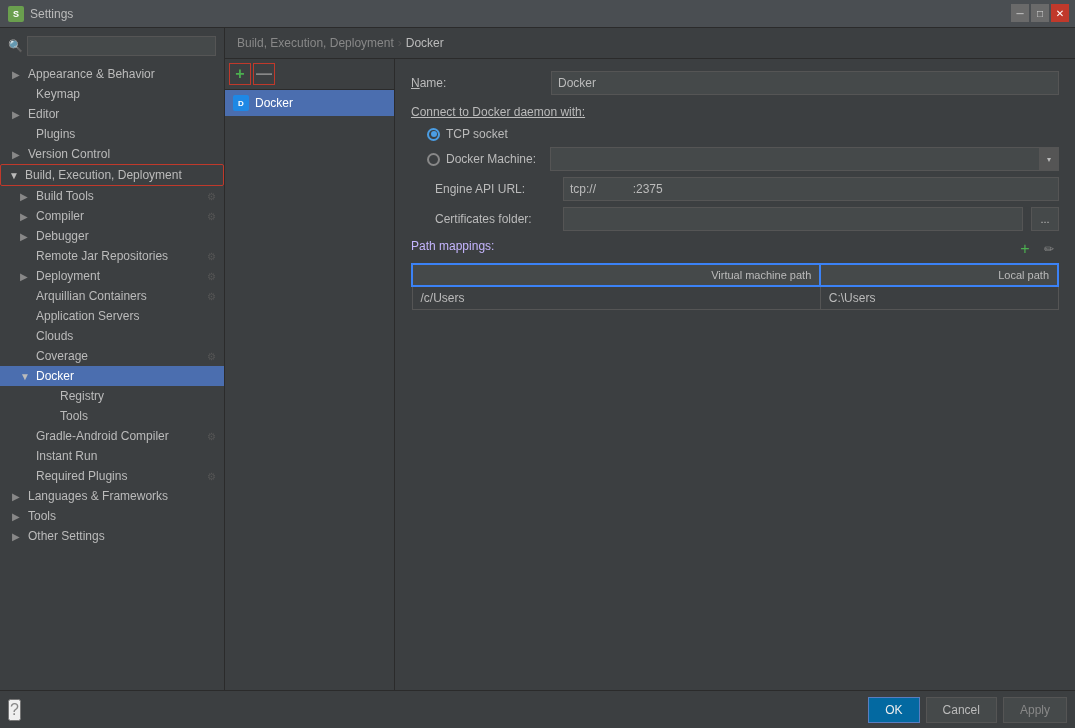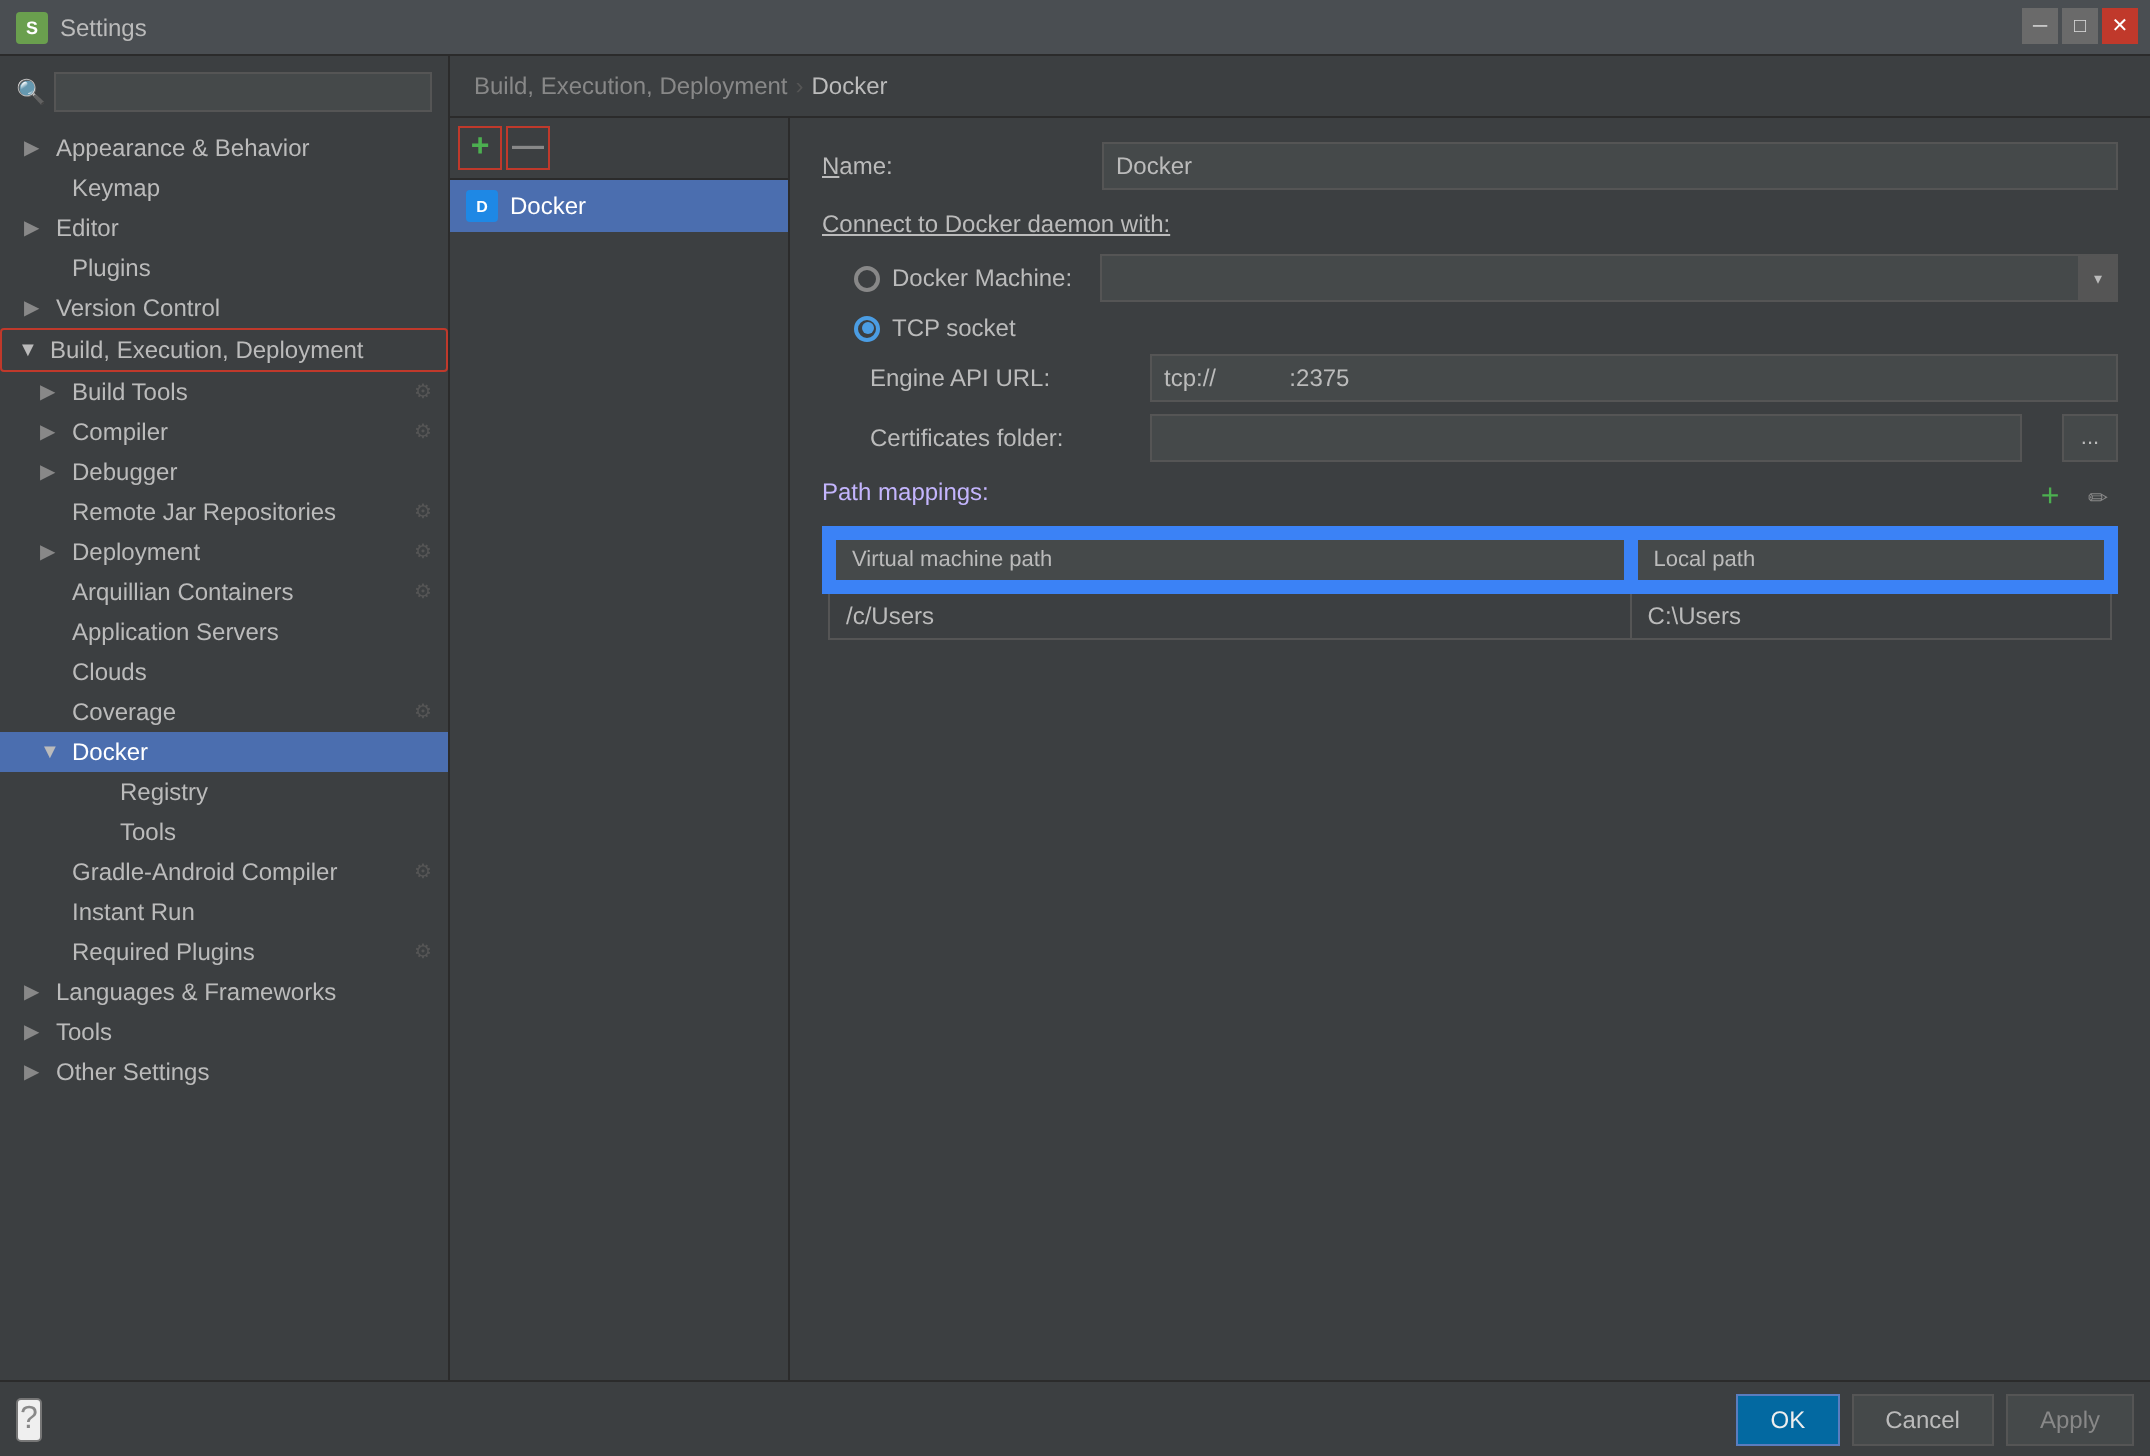--- a/index.html
+++ b/index.html
@@ -244,21 +244,21 @@
     .radio-label { color: #bbbbbb; font-size: 12px; }
 
     .sub-form {
       margin-left: 24px;
       margin-bottom: 8px;
     }
     .sub-form-row {
       display: flex;
       align-items: center;
       margin-bottom: 6px;
-      gap: 20px;
+      gap: 8px;
     }
     .sub-label { color: #bbbbbb; font-size: 12px; width: 120px; flex-shrink: 0; }
     .sub-input {
       flex: 1;
       background: #45494a;
       border: 1px solid #555;
       color: #bbbbbb;
       padding: 3px 6px;
       font-size: 12px;
       outline: none;
@@ -283,22 +283,22 @@
       width: 100%;
       border-collapse: collapse;
       margin-bottom: 4px;
       border: 1px solid #555;
     }
     .path-table th {
       background: #45494a;
       color: #bbbbbb;
       font-size: 11px;
       padding: 4px 8px;
-      text-align: left;
-      border: 7px solid #3b82f6;
+      text-align: right;
+      border: 2px solid #3b82f6;
       font-weight: normal;
     }
     .path-table td {
       padding: 4px 8px;
       border: 1px solid #555;
       font-size: 12px;
       color: #bbbbbb;
       background: #3c3f41;
     }
     .table-btn {
@@ -544,31 +544,31 @@
         <div class="form-row">
           <span class="form-label"><span class="underline">N</span>ame:</span>
           <input class="form-input" type="text" value="Docker" style="">
         </div>
 
         <div style="margin-bottom:8px;text-decoration:underline;">
           <span>Connect to Docker daemon with:</span>
         </div>
 
         <div class="radio-row" style="margin-left:16px;margin-bottom:6px;">
+          <div class="radio-btn selected"></div>
+          <span class="radio-label">TCP socket</span>
+        </div>
+
+        <div class="radio-row" style="margin-left:16px;margin-bottom:6px;">
           <div class="radio-btn"></div>
           <span class="radio-label">Docker Machine:</span>
           <div class="select-with-arrow" style="margin-left:8px;flex:1;">
             <input class="sub-input" type="text" value="" style="flex: 1 1 0%;">
             <button class="dropdown-arrow">▾</button>
           </div>
-        </div>
-
-        <div class="radio-row" style="margin-left:16px;margin-bottom:6px;">
-          <div class="radio-btn selected"></div>
-          <span class="radio-label">TCP socket</span>
         </div>
 
         <div class="sub-form">
           <div class="sub-form-row">
             <span class="sub-label">Engine API URL:</span>
             <input class="sub-input" type="text" value="tcp://           :2375" style="flex: 1 1 0%;">
           </div>
 
           <div class="sub-form-row">
             <span class="sub-label">Certificates folder:</span>

